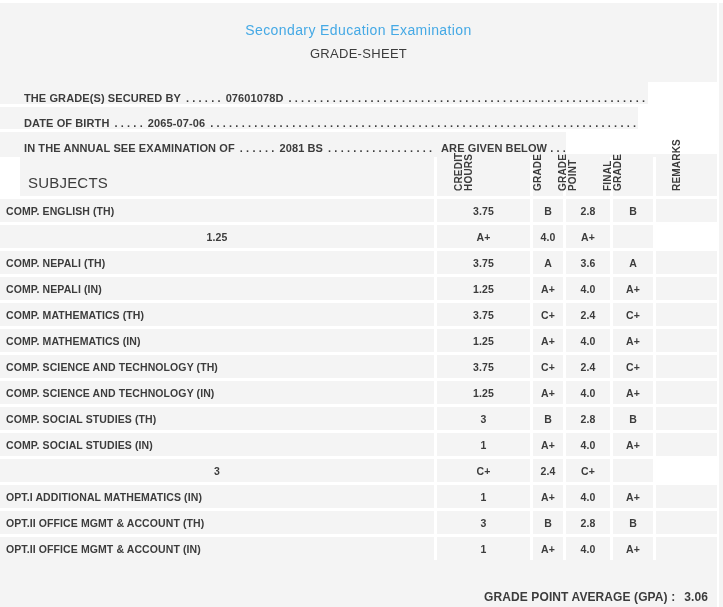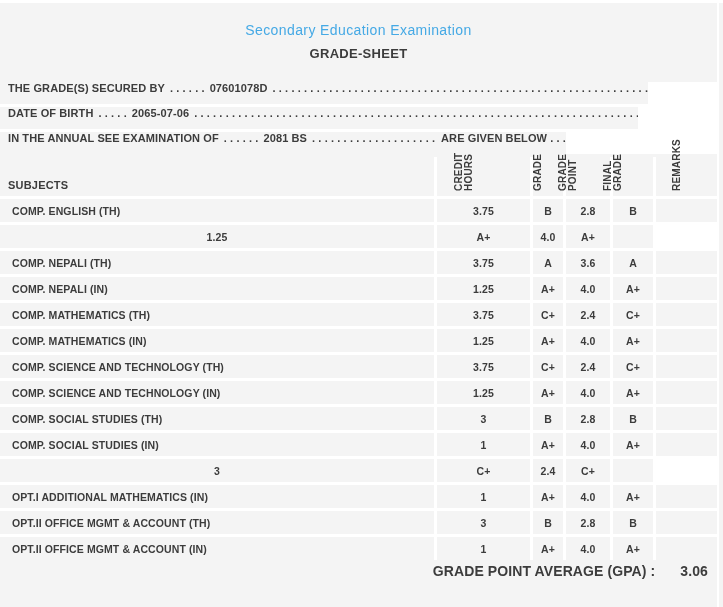--- a/index.html
+++ b/index.html
@@ -23,30 +23,30 @@
 
   
   .title-block{height:79px;background:var(--band);text-align:center;}
   .page-title{
     padding-top:19px;
     font-size:14px;font-weight:400;letter-spacing:.4px;
     color:var(--accent);
   }
   .page-subtitle{
     margin-top:8px;
-    font-size:13px;font-weight:700;letter-spacing:.3px;color:var(--text);
+    font-size:13px;font-weight:400;letter-spacing:.3px;color:var(--text);
   }
 
   
   .info-section{background:var(--gutter);}
   .info-line{
     height:22px;margin-bottom:3px;background:var(--band);
-    display:flex;align-items:flex-start;
+    display:flex;align-items:flex-end;
     font-size:11px;font-weight:700;letter-spacing:.1px;
-    white-space:nowrap;padding-left:8px;
+    white-space:nowrap;padding-left:24px;
   }
   .info-line .lbl{flex:0 0 auto;}
   .info-line .dts{flex:0 0 auto;margin:0 5px;}
   .info-line .val{flex:0 0 auto;}
   .info-line .fill{flex:1 1 auto;overflow:hidden;margin-left:5px;}
   .info-line .sfx{flex:0 0 auto;margin-left:5px;}
   .info-line.l1{width:648px;}
   .info-line.l2{width:638px;}
   .info-line.l3{width:566px;}
 
@@ -57,45 +57,45 @@
     grid-template-columns:1fr 93px 30px 44px 40px 61px;
     column-gap:3px;
     margin-bottom:3px;
   }
   .cell{background:var(--band);}
   .thead{margin-top:2px;}
   .thead .cell{height:39px;position:relative;overflow:visible;background:var(--band);}
   .subj-h{
     display:flex;align-items:flex-end;
     padding:0 0 5px 8px;
-    font-size:11px;font-weight:700;letter-spacing:.2px;
+    font-size:15px;font-weight:400;letter-spacing:.2px;margin-left:20px;
   }
   .vhead{
     position:absolute;bottom:5px;display:block;
     font-size:10px;font-weight:700;line-height:10px;letter-spacing:.2px;
     transform:rotate(-90deg);transform-origin:bottom left;
     text-align:left;
   }
   .vhead.w2{width:40px;left:calc(50% - 10px);}
   .vhead.w1{white-space:nowrap;left:calc(50% - 5px);}
 
   .tbody .trow{height:23px;margin-bottom:3px;}
   .tbody .cell{
     display:flex;align-items:center;
     font-size:10.5px;font-weight:700;letter-spacing:.1px;
   }
-  .cell.subj{justify-content:flex-start;padding-left:12px;white-space:nowrap;}
+  .cell.subj{justify-content:flex-start;padding-left:6px;white-space:nowrap;}
   .cell.num{justify-content:center;}
 
   
   .footer-band{
     margin-top:3px;height:41px;background:var(--band);
-    display:flex;align-items:flex-start;justify-content:flex-end;
+    display:flex;align-items:flex-end;justify-content:flex-end;
     padding-right:9px;
-    font-size:14px;font-weight:700;letter-spacing:.1px;gap:16px;
+    font-size:12px;font-weight:700;letter-spacing:.1px;
   }
   .footer-band .gpa-value{margin-left:9px;}
 </style>
 </head>
 <body>
 
 <div class="top-strip"></div>
 <div class="right-strip"></div>
 
 <div class="content">

